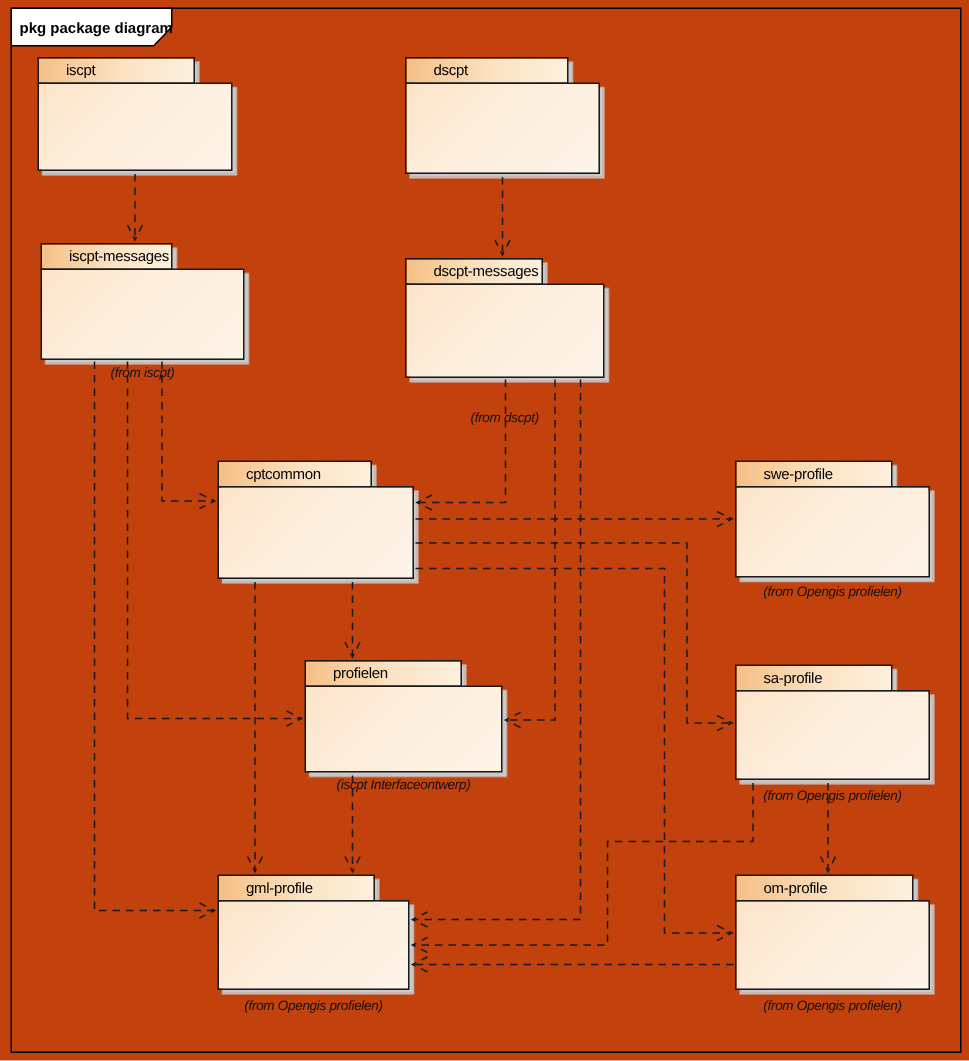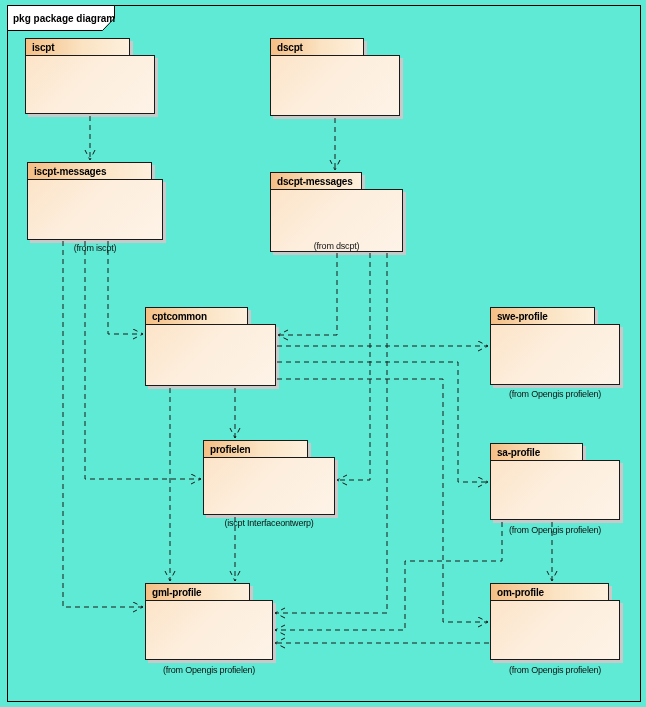--- a/index.html
+++ b/index.html
@@ -1,40 +1,40 @@
 <!DOCTYPE html>
 <html><head>
 <meta charset="utf-8">
 <style>
   html,body { margin:0; padding:0; background:#ffffff; }
   .canvas {
-    position:relative; width:646px; height:707px; background:#5eead4;
+    position:relative; width:646px; height:707px; background:#c2410c;
     font-family:"Liberation Sans", sans-serif; overflow:hidden;
   }
   .frame {
     position:absolute; left:7px; top:5px; width:632px; height:695px;
     border:1px solid #000;
   }
   .frame-tab { position:absolute; left:7px; top:5px; }
   .frame-tab text { font-family:"Liberation Sans", sans-serif; font-size:10px; font-weight:bold; fill:#000; }
   .pkg { position:absolute; filter:drop-shadow(3px 3px 0 #c9c9c9); }
   .pkg .tab {
     position:relative; height:18px; box-sizing:border-box;
     border:1px solid #1a1a1a;
     background:linear-gradient(90deg,#f5bf85 0%,#fbe3c3 55%,#fdf0dd 100%);
     display:flex; align-items:center;
   }
   .pkg .body {
     position:relative; margin-top:-1px; box-sizing:border-box;
     border:1px solid #1a1a1a;
     background:linear-gradient(135deg,#fce4c8 0%,#fdeedd 45%,#fdf3e7 100%);
   }
-  .pname { font-size:10px; font-weight:bold; color:#000; padding-left:6px; letter-spacing:-0.2px; white-space:nowrap; }
+  .pname { font-size:10px; font-weight:normal; color:#000; padding-left:18px; letter-spacing:-0.2px; white-space:nowrap; }
   .from-label {
-    position:absolute; text-align:center; font-size:9px; 
+    position:absolute; text-align:center; font-size:9px; font-style:italic;
     color:#111; white-space:nowrap; letter-spacing:-0.2px;
   }
   .wires { position:absolute; left:0; top:0; pointer-events:none; }
   .wires path { fill:none; stroke:#1a1a1a; stroke-width:1; stroke-dasharray:5,4; }
 </style>
 </head>
 <body>
 
 <div class="canvas">
 
@@ -46,41 +46,41 @@
   </svg>
 
   <div class="pkg" style="left:25px;top:38px">
     <div class="tab" style="width:105px">
       <span class="pname">iscpt</span>
     </div>
     <div class="body" style="width:130px;height:59px"></div>
   </div>
 
   <div class="pkg" style="left:270px;top:38px">
-    <div class="tab" style="width:94px">
+    <div class="tab" style="width:109px">
       <span class="pname">dscpt</span>
     </div>
     <div class="body" style="width:130px;height:61px"></div>
   </div>
 
   <div class="pkg" style="left:27px;top:162px">
-    <div class="tab" style="width:125px">
+    <div class="tab" style="width:88px">
       <span class="pname">iscpt-messages</span>
     </div>
     <div class="body" style="width:136px;height:61px"></div>
   </div>
   <div class="from-label" style="left:27px;top:243px;width:136px">(from iscpt)</div>
 
   <div class="pkg" style="left:270px;top:172px">
     <div class="tab" style="width:92px">
       <span class="pname">dscpt-messages</span>
     </div>
     <div class="body" style="width:133px;height:63px"></div>
   </div>
-  <div class="from-label" style="left:270px;top:241px;width:133px">(from dscpt)</div>
+  <div class="from-label" style="left:270px;top:273px;width:133px">(from dscpt)</div>
 
   <div class="pkg" style="left:490px;top:307px">
     <div class="tab" style="width:105px">
       <span class="pname">swe-profile</span>
     </div>
     <div class="body" style="width:130px;height:61px"></div>
   </div>
 
   <div class="pkg" style="left:145px;top:307px">
     <div class="tab" style="width:103px">
@@ -92,21 +92,21 @@
 
   <div class="pkg" style="left:203px;top:440px">
     <div class="tab" style="width:105px">
       <span class="pname">profielen</span>
     </div>
     <div class="body" style="width:132px;height:58px"></div>
   </div>
   <div class="from-label" style="left:194px;top:518px;width:150px">(iscpt Interfaceontwerp)</div>
 
   <div class="pkg" style="left:490px;top:443px">
-    <div class="tab" style="width:93px">
+    <div class="tab" style="width:105px">
       <span class="pname">sa-profile</span>
     </div>
     <div class="body" style="width:130px;height:60px"></div>
   </div>
   <div class="from-label" style="left:480px;top:525px;width:150px">(from Opengis profielen)</div>
 
   <div class="pkg" style="left:145px;top:583px">
     <div class="tab" style="width:105px">
       <span class="pname">gml-profile</span>
     </div>

